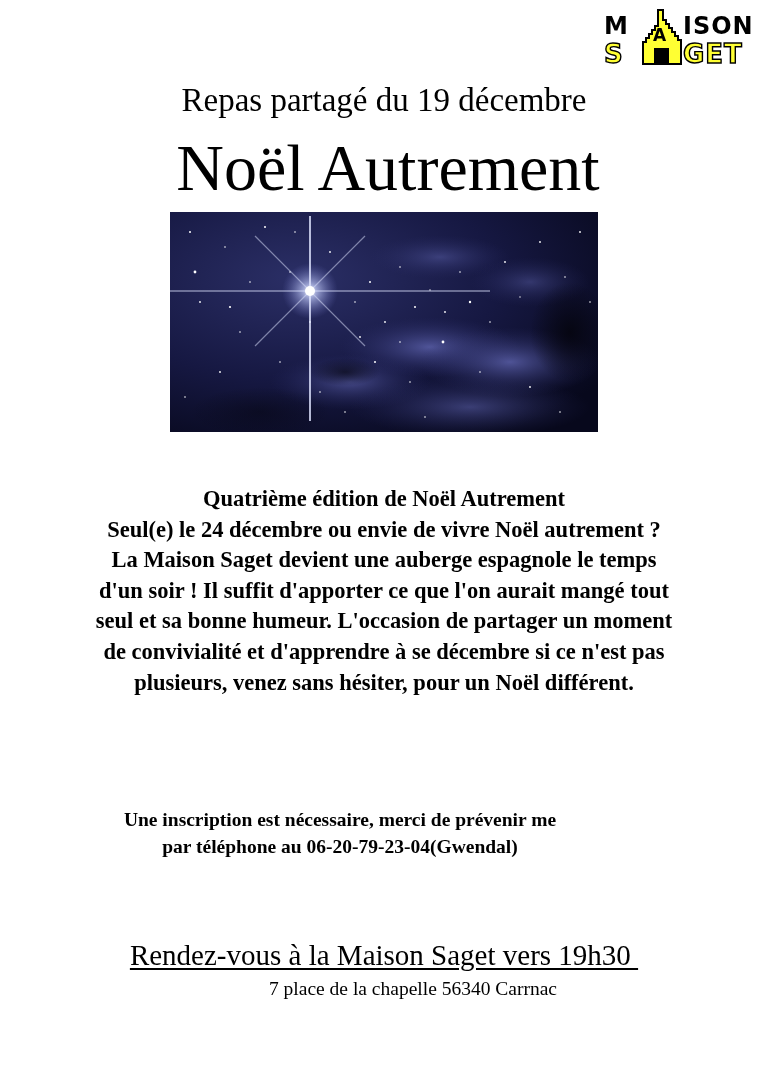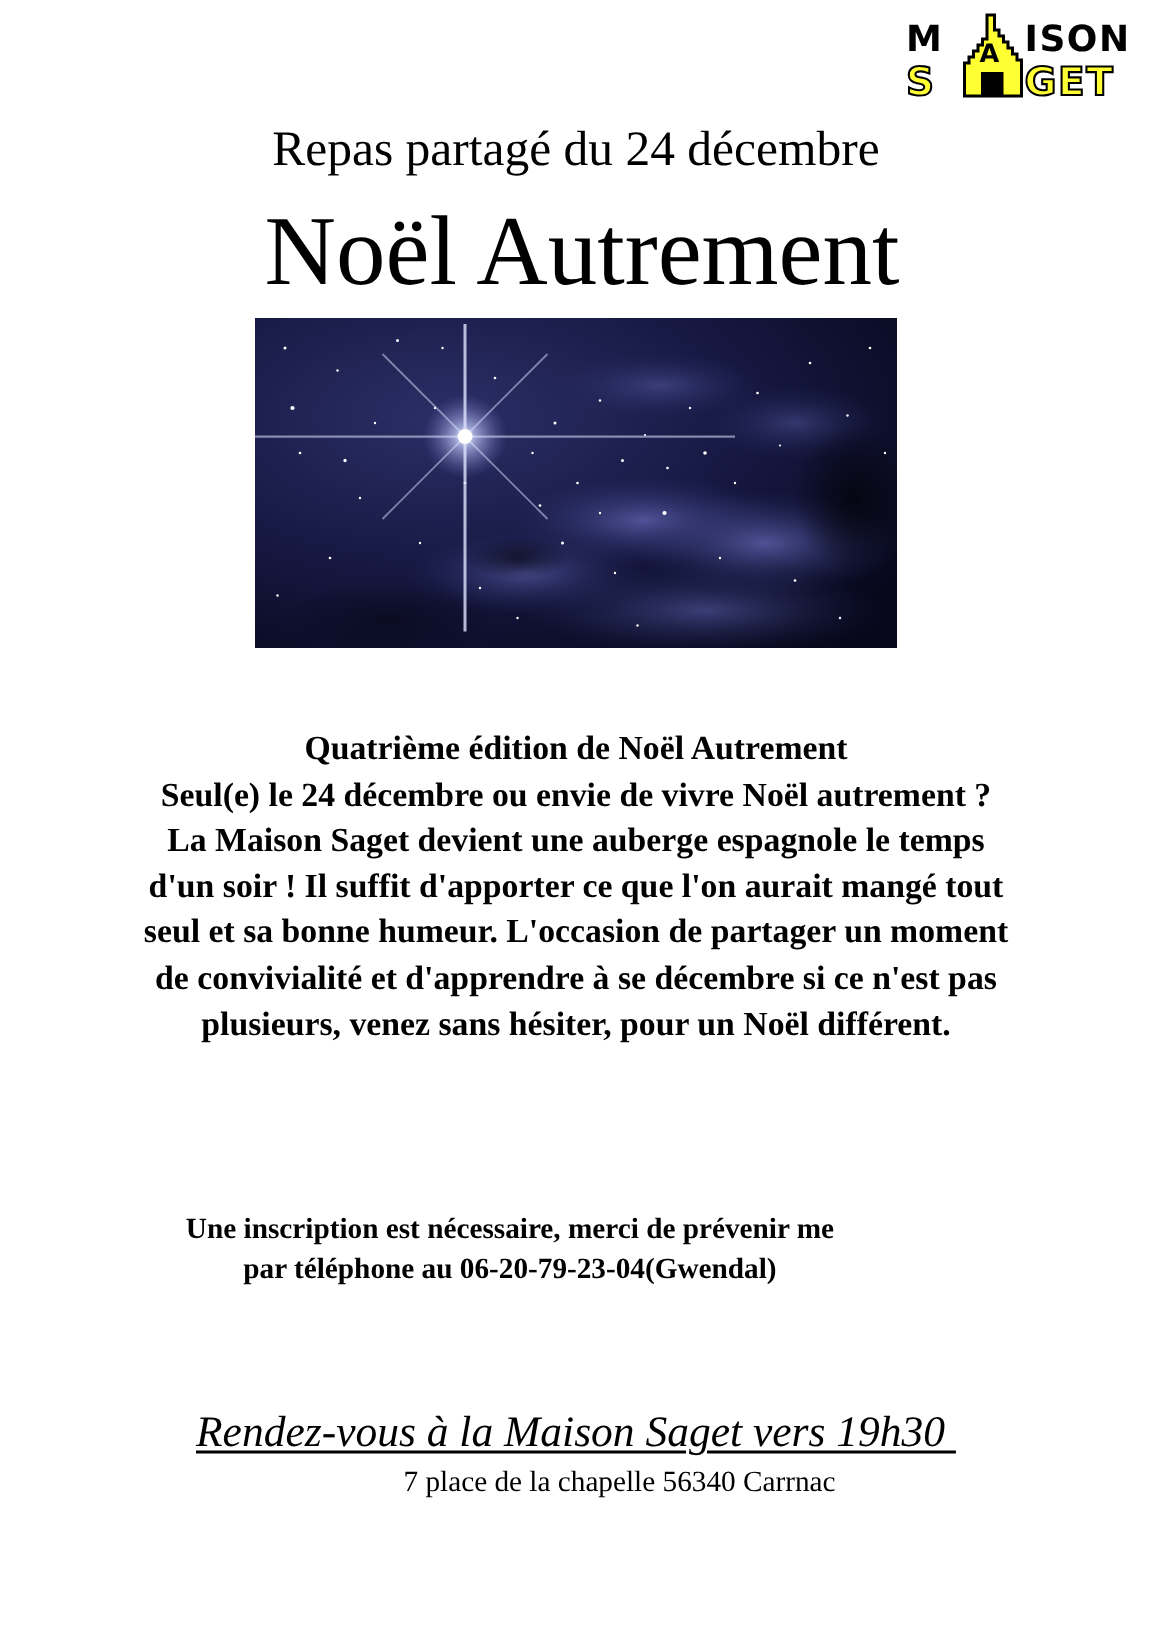--- a/index.html
+++ b/index.html
@@ -30,21 +30,21 @@
   .body-text div { white-space: nowrap; font-weight: bold; }
   .notice {
     position: absolute; left: 0; width: 680px; top: 806px; text-align: center;
     font-size: 19.5px; line-height: 27px; font-weight: bold;
   }
   .notice div { white-space: nowrap; }
   .rdv {
     position: absolute; left: 0; width: 768px; top: 937px; text-align: center;
     font-size: 29px; line-height: 36px;
   }
-  .rdv span { text-decoration: underline; text-underline-offset: 3px; text-decoration-thickness: 2px; white-space: pre; font-style: italic; }
+  .rdv span { text-decoration: underline; text-underline-offset: 3px; text-decoration-thickness: 2px; white-space: pre; }
   .address {
     position: absolute; left: 0; width: 768px; top: 976px; text-align: center;
     font-size: 19.5px; line-height: 26px; margin-left: 29px;
   }
 </style>
 </head>
 <body>
 
 <div class="logo">
   <svg width="154" height="58" viewBox="0 0 154 58">
@@ -58,21 +58,21 @@
     <rect x="52" y="40" width="15" height="16" fill="#000"></rect>
 
     <text x="81" y="26" font-family="DejaVu Sans, sans-serif" font-weight="bold" font-size="24" fill="#000" letter-spacing="1">ISON</text>
 
     <text x="2" y="55" font-family="DejaVu Sans, sans-serif" font-weight="bold" font-size="26" fill="#ffff33" stroke="#000" stroke-width="1.4">S</text>
 
     <text x="81" y="55" font-family="DejaVu Sans, sans-serif" font-weight="bold" font-size="26" fill="#ffff33" stroke="#000" stroke-width="1.4" letter-spacing="1">GET</text>
   </svg>
 </div>
 
-<div class="subtitle"><span>Repas partagé du 24 décembre</span></div>
+<div class="subtitle"><span>Repas partagé du 19 décembre</span></div>
 <div class="title">Noël Autrement</div>
 
 <div class="hero">
   <svg width="428" height="220" viewBox="0 0 428 220">
     <defs>
       <radialGradient id="sky" cx="30%" cy="30%" r="85%">
         <stop offset="0%" stop-color="#2b2f66"></stop>
         <stop offset="55%" stop-color="#161842"></stop>
         <stop offset="100%" stop-color="#07081c"></stop>
       </radialGradient>

